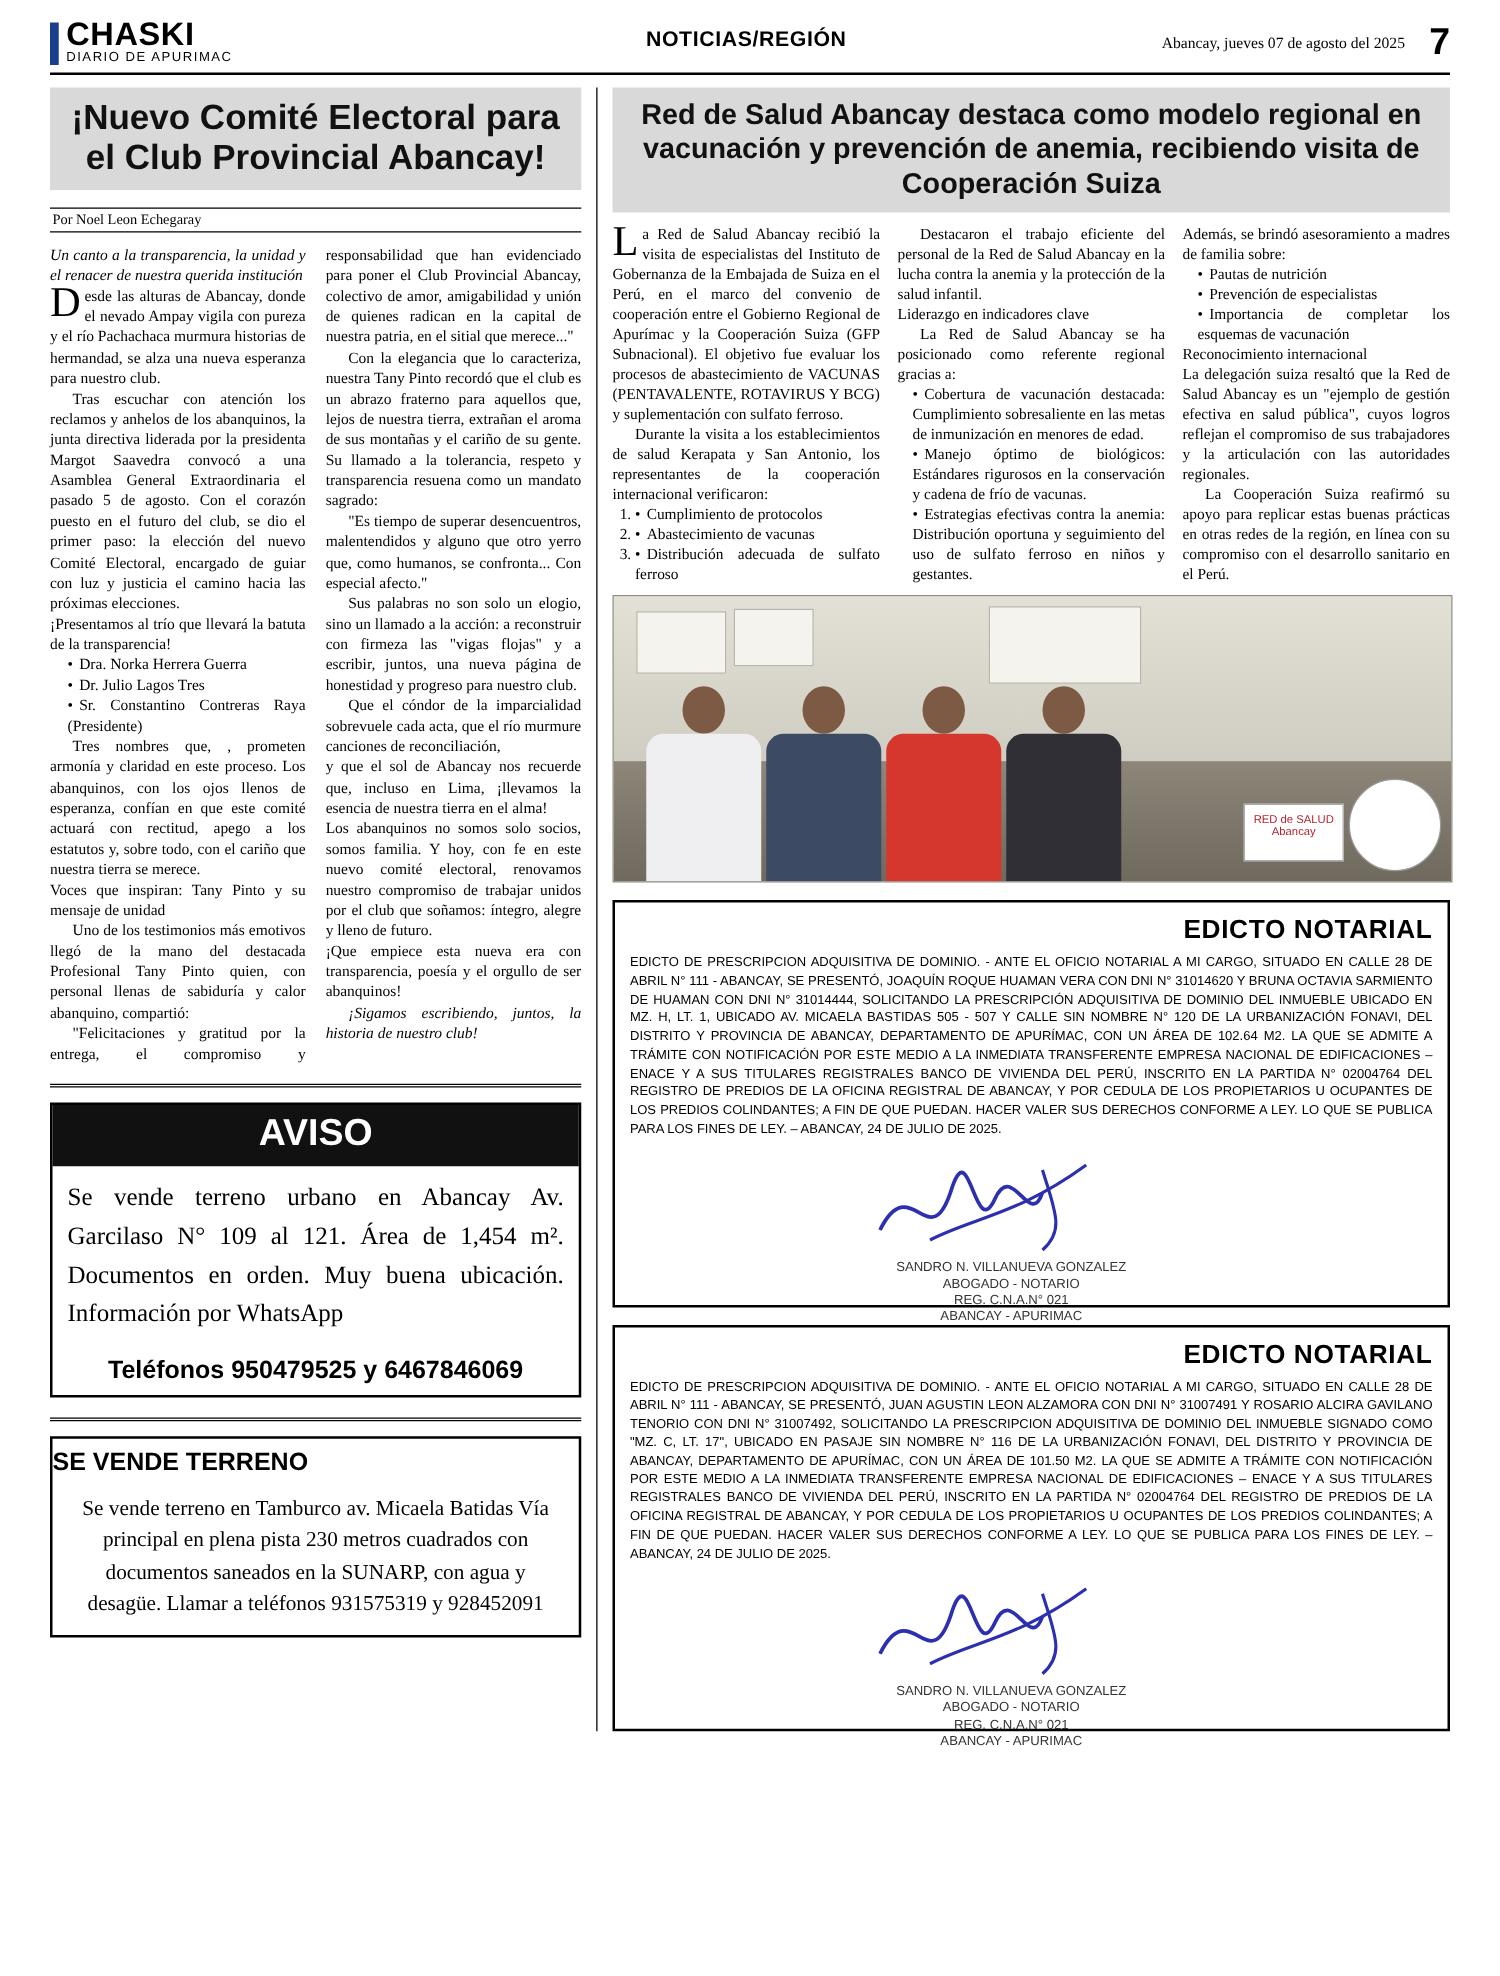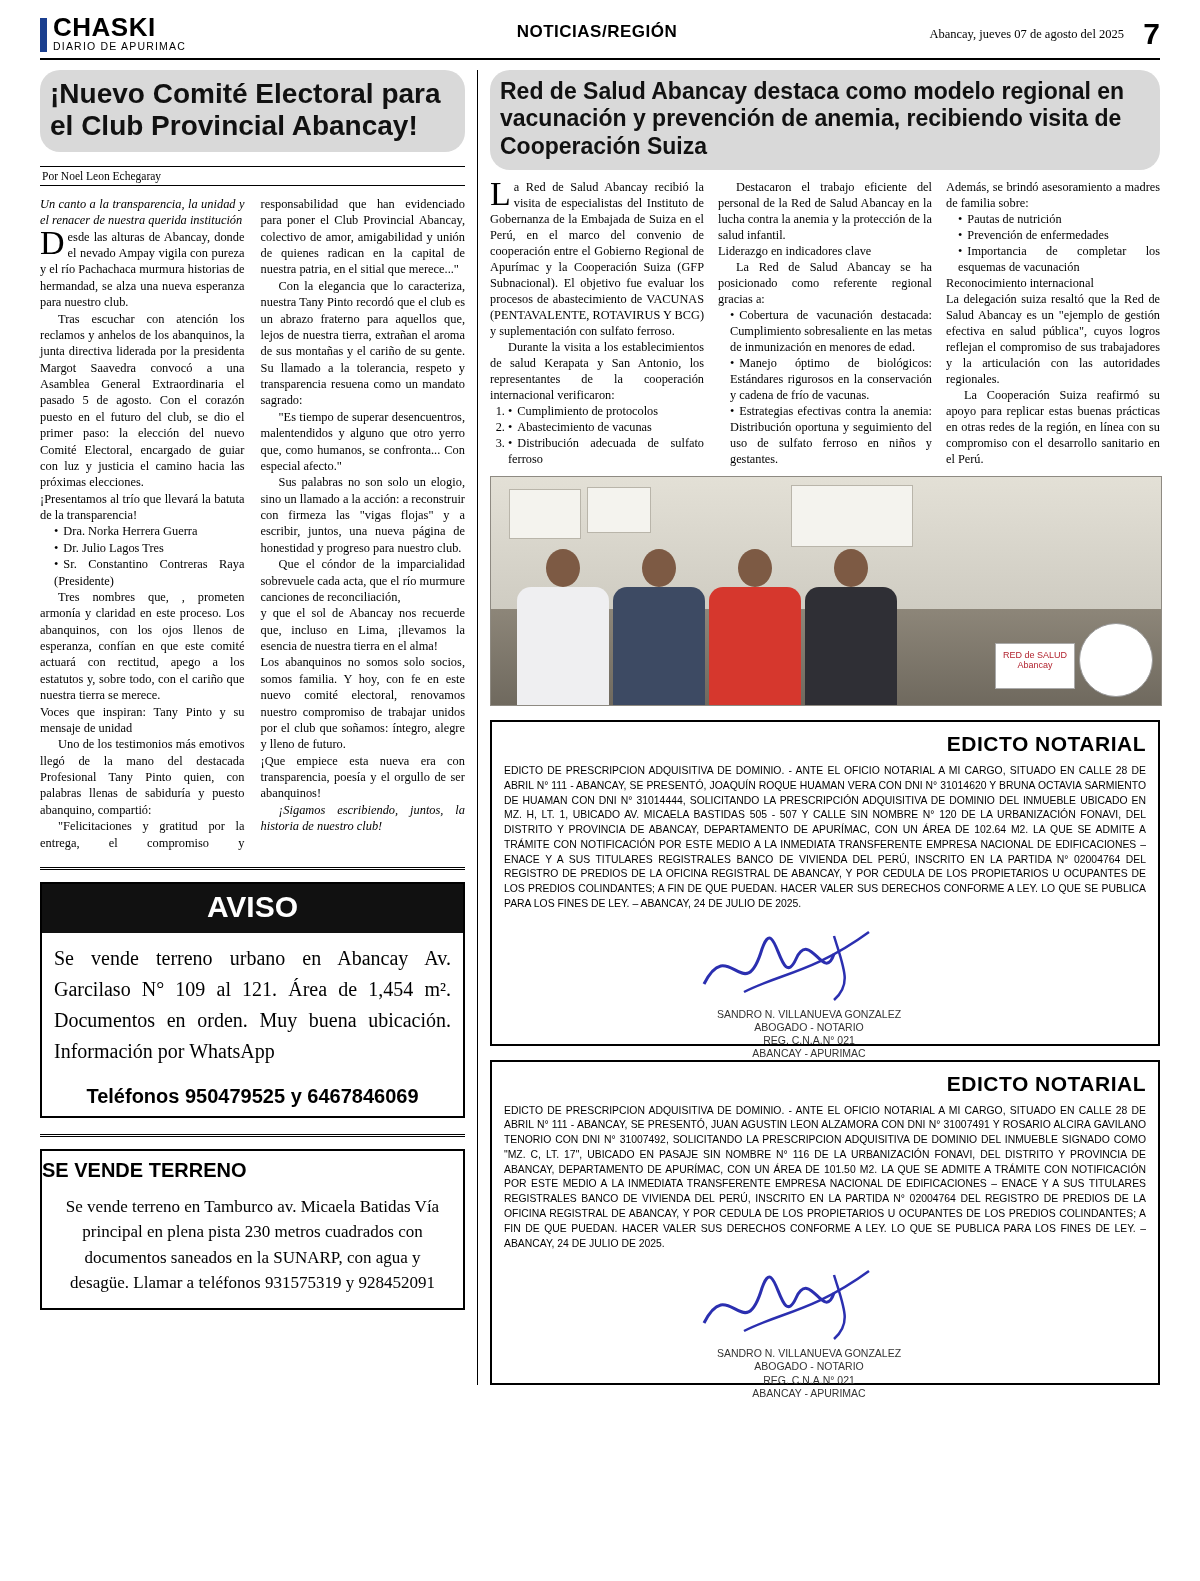--- a/index.html
+++ b/index.html
@@ -17,21 +17,21 @@
   .dateline{width:300px;text-align:right;font-size:12.5px;padding-top:13px;padding-right:10px;}
   .pagenum{font-family:"Liberation Sans",sans-serif;font-weight:bold;font-size:30px;padding-top:3px;width:26px;text-align:right;}
 
   
   .body-area{display:flex;margin-top:10px;}
   .col-left{width:425px;}
   .divider{width:1px;background:#000;margin:0 12px;}
   .col-right{flex:1;}
 
   
-  .banner{background:#d9d9d9;padding:8px 10px 10px 10px;font-family:"Liberation Sans",sans-serif;font-weight:bold;color:#111;border-radius:20px;}
+  .banner{background:#d9d9d9;padding:8px 10px 10px 10px;text-align:center;font-family:"Liberation Sans",sans-serif;font-weight:bold;color:#111;}
   .banner.left{font-size:28px;line-height:1.15;}
   .banner.right{font-size:23px;line-height:1.2;}
 
   .byline{font-size:11.5px;font-family:"Liberation Serif",serif;border-top:1px solid #000;border-bottom:1px solid #000;margin-top:14px;padding:3px 0 3px 2px;}
 
   .twocol{column-count:2;column-gap:16px;margin-top:10px;text-align:justify;font-size:12.4px;line-height:1.32;}
   .twocol p{margin:0 0 0 0;text-indent:18px;}
   .twocol p.noind{text-indent:0;}
   .ital{font-style:italic;}
   .twocol ul{margin:0;padding-left:14px;list-style:none;}
@@ -106,21 +106,21 @@
         <p class="noind dropcap">Desde las alturas de Abancay, donde el nevado Ampay vigila con pureza y el río Pachachaca murmura historias de hermandad, se alza una nueva esperanza para nuestro club.</p>
         <p>Tras escuchar con atención los reclamos y anhelos de los abanquinos, la junta directiva liderada por la presidenta Margot Saavedra convocó a una Asamblea General Extraordinaria el pasado 5 de agosto. Con el corazón puesto en el futuro del club, se dio el primer paso: la elección del nuevo Comité Electoral, encargado de guiar con luz y justicia el camino hacia las próximas elecciones.</p>
         <p class="noind">¡Presentamos al trío que llevará la batuta de la transparencia!</p>
         <ul>
           <li>Dra. Norka Herrera Guerra</li>
           <li>Dr. Julio Lagos Tres</li>
           <li>Sr. Constantino Contreras Raya (Presidente)</li>
         </ul>
         <p>Tres nombres que, , prometen armonía y claridad en este proceso. Los abanquinos, con los ojos llenos de esperanza, confían en que este comité actuará con rectitud, apego a los estatutos y, sobre todo, con el cariño que nuestra tierra se merece.</p>
         <p class="noind">Voces que inspiran: Tany Pinto y su mensaje de unidad</p>
-        <p>Uno de los testimonios más emotivos llegó de la mano del destacada Profesional Tany Pinto quien, con palabras llenas de sabiduría y puesto abanquino, compartió:</p>
+        <p>Uno de los testimonios más emotivos llegó de la mano del destacada Profesional Tany Pinto quien, con personal llenas de sabiduría y calor abanquino, compartió:</p>
         <p>"Felicitaciones y gratitud por la entrega, el compromiso y responsabilidad que han evidenciado para poner el Club Provincial Abancay, colectivo de amor, amigabilidad y unión de quienes radican en la capital de nuestra patria, en el sitial que merece..."</p>
         <p>Con la elegancia que lo caracteriza, nuestra Tany Pinto recordó que el club es un abrazo fraterno para aquellos que, lejos de nuestra tierra, extrañan el aroma de sus montañas y el cariño de su gente. Su llamado a la tolerancia, respeto y transparencia resuena como un mandato sagrado:</p>
         <p>"Es tiempo de superar desencuentros, malentendidos y alguno que otro yerro que, como humanos, se confronta... Con especial afecto."</p>
         <p>Sus palabras no son solo un elogio, sino un llamado a la acción: a reconstruir con firmeza las "vigas flojas" y a escribir, juntos, una nueva página de honestidad y progreso para nuestro club.</p>
         <p>Que el cóndor de la imparcialidad sobrevuele cada acta, que el río murmure canciones de reconciliación,</p>
         <p class="noind">y que el sol de Abancay nos recuerde que, incluso en Lima, ¡llevamos la esencia de nuestra tierra en el alma!</p>
         <p class="noind">Los abanquinos no somos solo socios, somos familia. Y hoy, con fe en este nuevo comité electoral, renovamos nuestro compromiso de trabajar unidos por el club que soñamos: íntegro, alegre y lleno de futuro.</p>
         <p class="noind">¡Que empiece esta nueva era con transparencia, poesía y el orgullo de ser abanquinos!</p>
         <p class="ital">¡Sigamos escribiendo, juntos, la historia de nuestro club!</p>
       </div>
@@ -161,21 +161,21 @@
         <p class="noind">Liderazgo en indicadores clave</p>
         <p>La Red de Salud Abancay se ha posicionado como referente regional gracias a:</p>
         <ul>
           <li>Cobertura de vacunación destacada: Cumplimiento sobresaliente en las metas de inmunización en menores de edad.</li>
           <li>Manejo óptimo de biológicos: Estándares rigurosos en la conservación y cadena de frío de vacunas.</li>
           <li>Estrategias efectivas contra la anemia: Distribución oportuna y seguimiento del uso de sulfato ferroso en niños y gestantes.</li>
         </ul>
         <p class="noind">Además, se brindó asesoramiento a madres de familia sobre:</p>
         <ul>
           <li>Pautas de nutrición</li>
-          <li>Prevención de enfermedades</li>
+          <li>Prevención de especialistas</li>
           <li>Importancia de completar los esquemas de vacunación</li>
         </ul>
         <p class="noind">Reconocimiento internacional</p>
         <p class="noind">La delegación suiza resaltó que la Red de Salud Abancay es un "ejemplo de gestión efectiva en salud pública", cuyos logros reflejan el compromiso de sus trabajadores y la articulación con las autoridades regionales.</p>
         <p>La Cooperación Suiza reafirmó su apoyo para replicar estas buenas prácticas en otras redes de la región, en línea con su compromiso con el desarrollo sanitario en el Perú.</p>
       </div>
 
       <div class="photo">
         <div class="ph-wall"></div>
         <div class="ph-paper" style="left:18px;top:12px;width:70px;height:48px;"></div>

